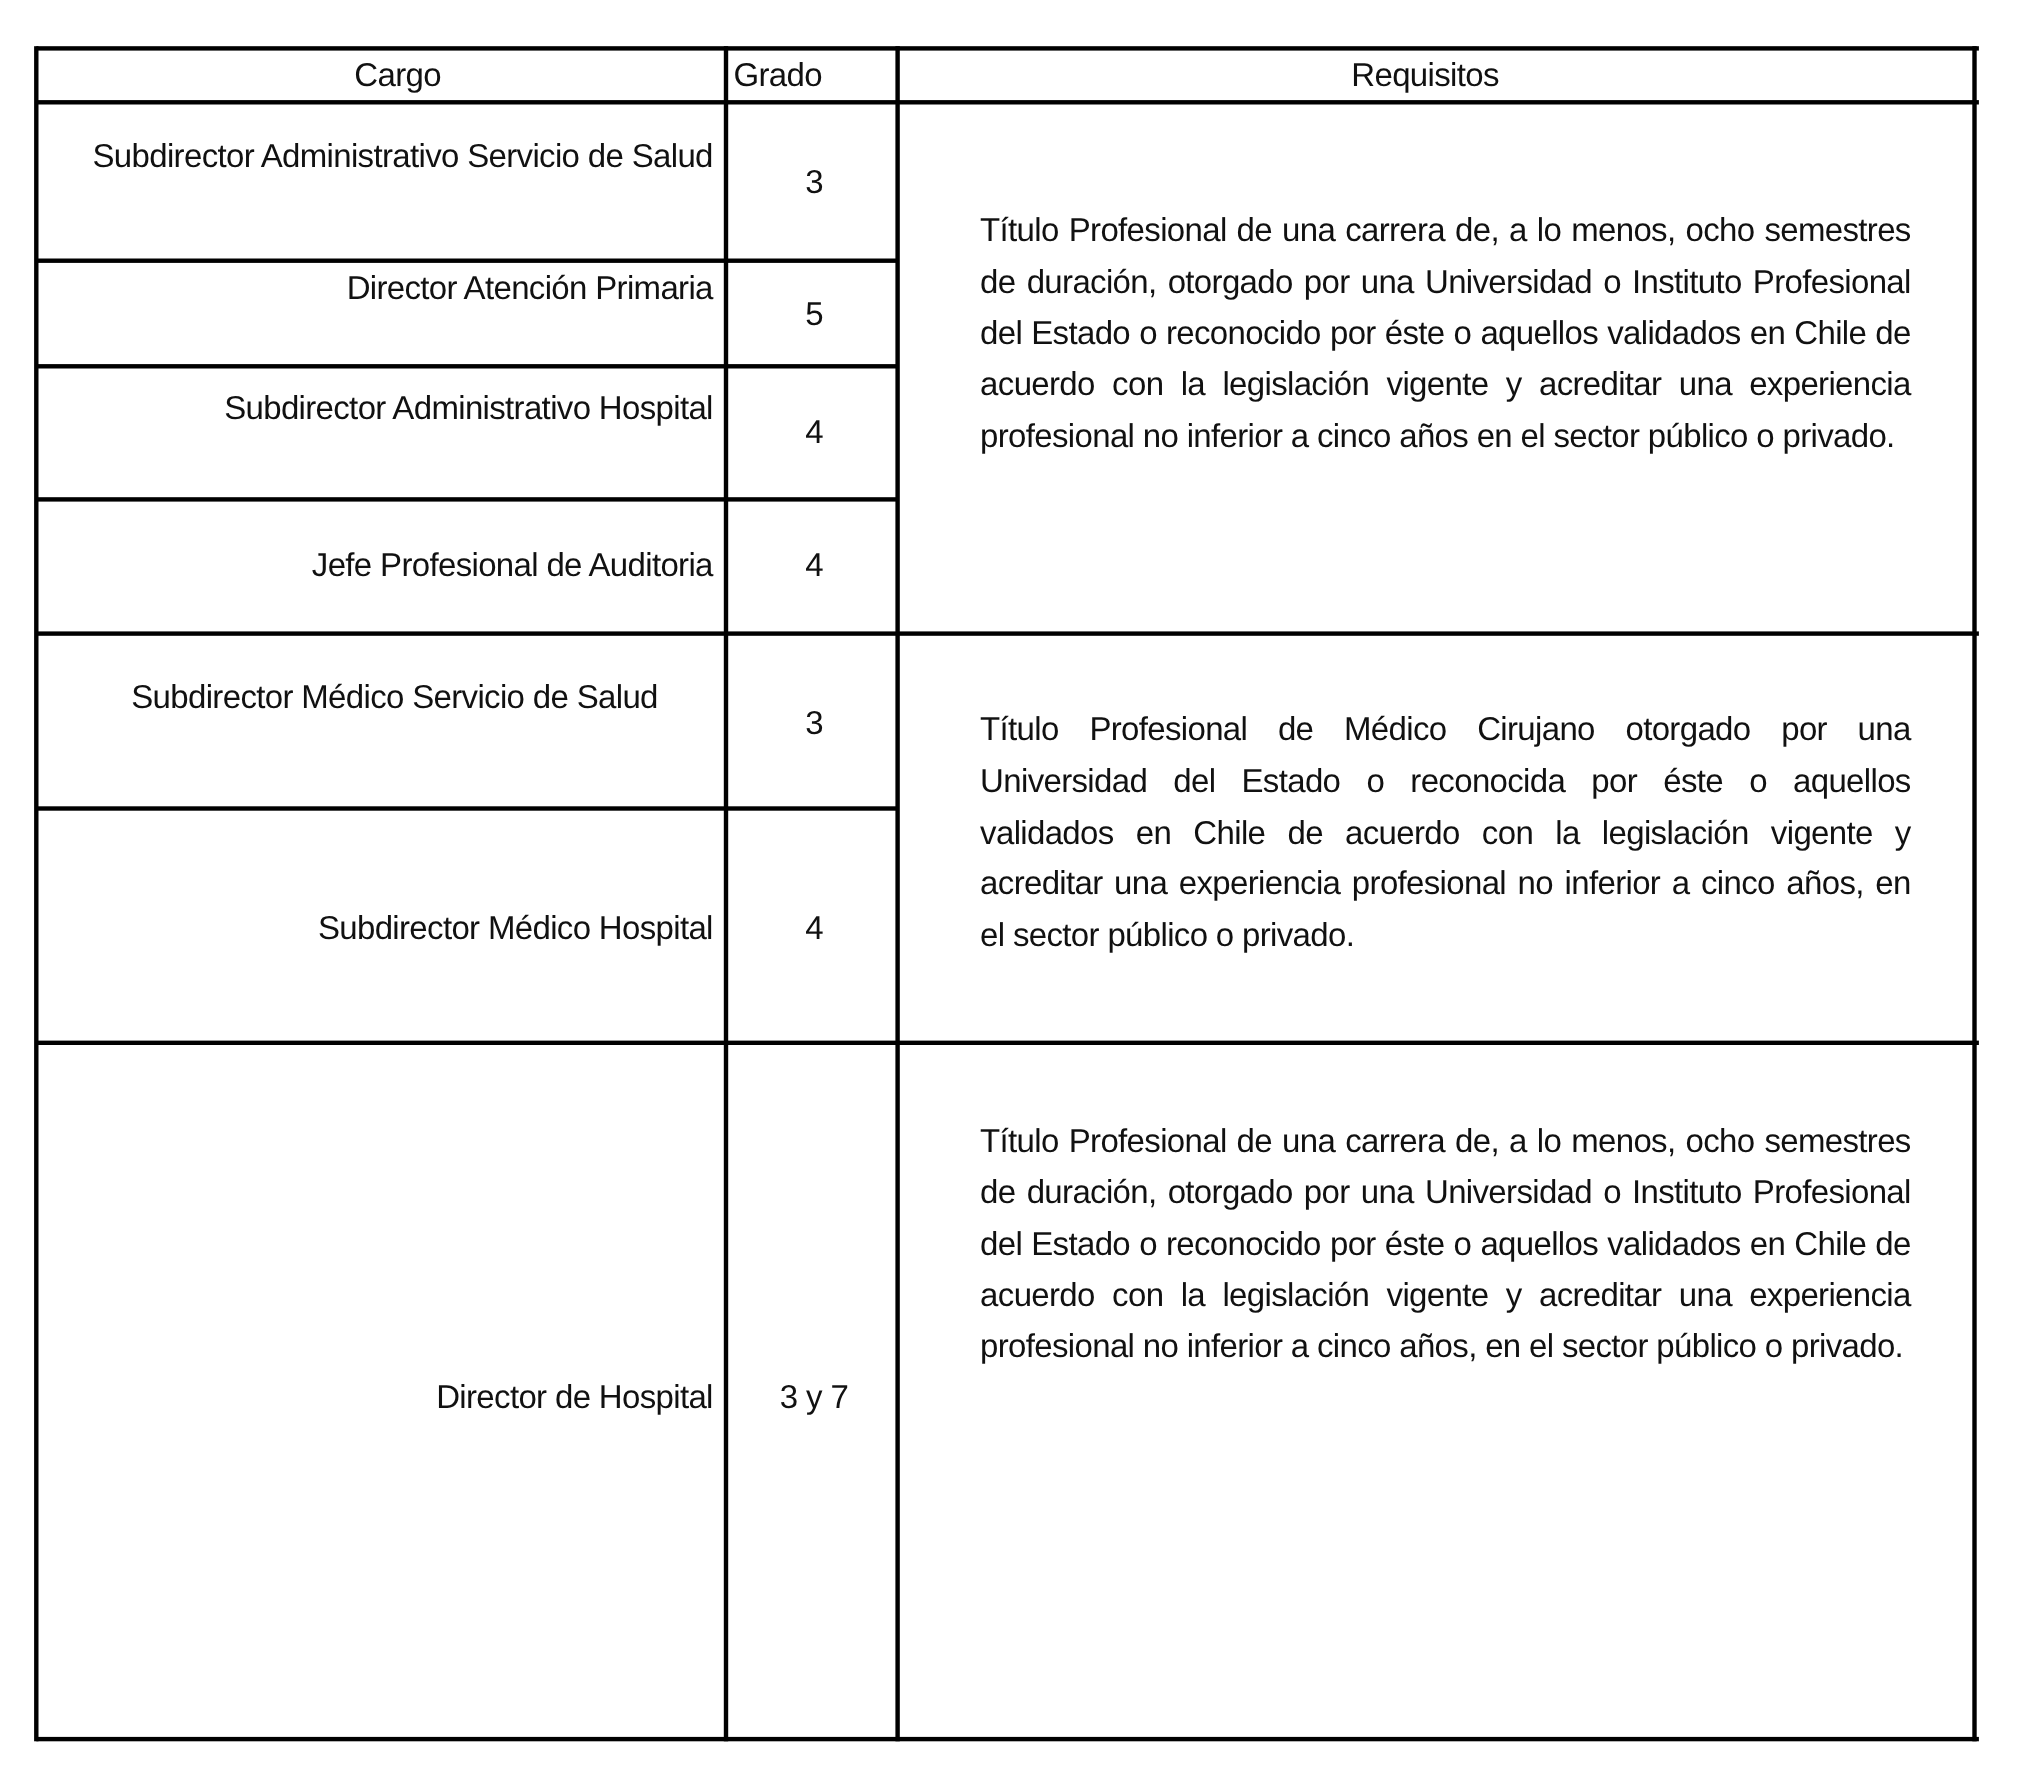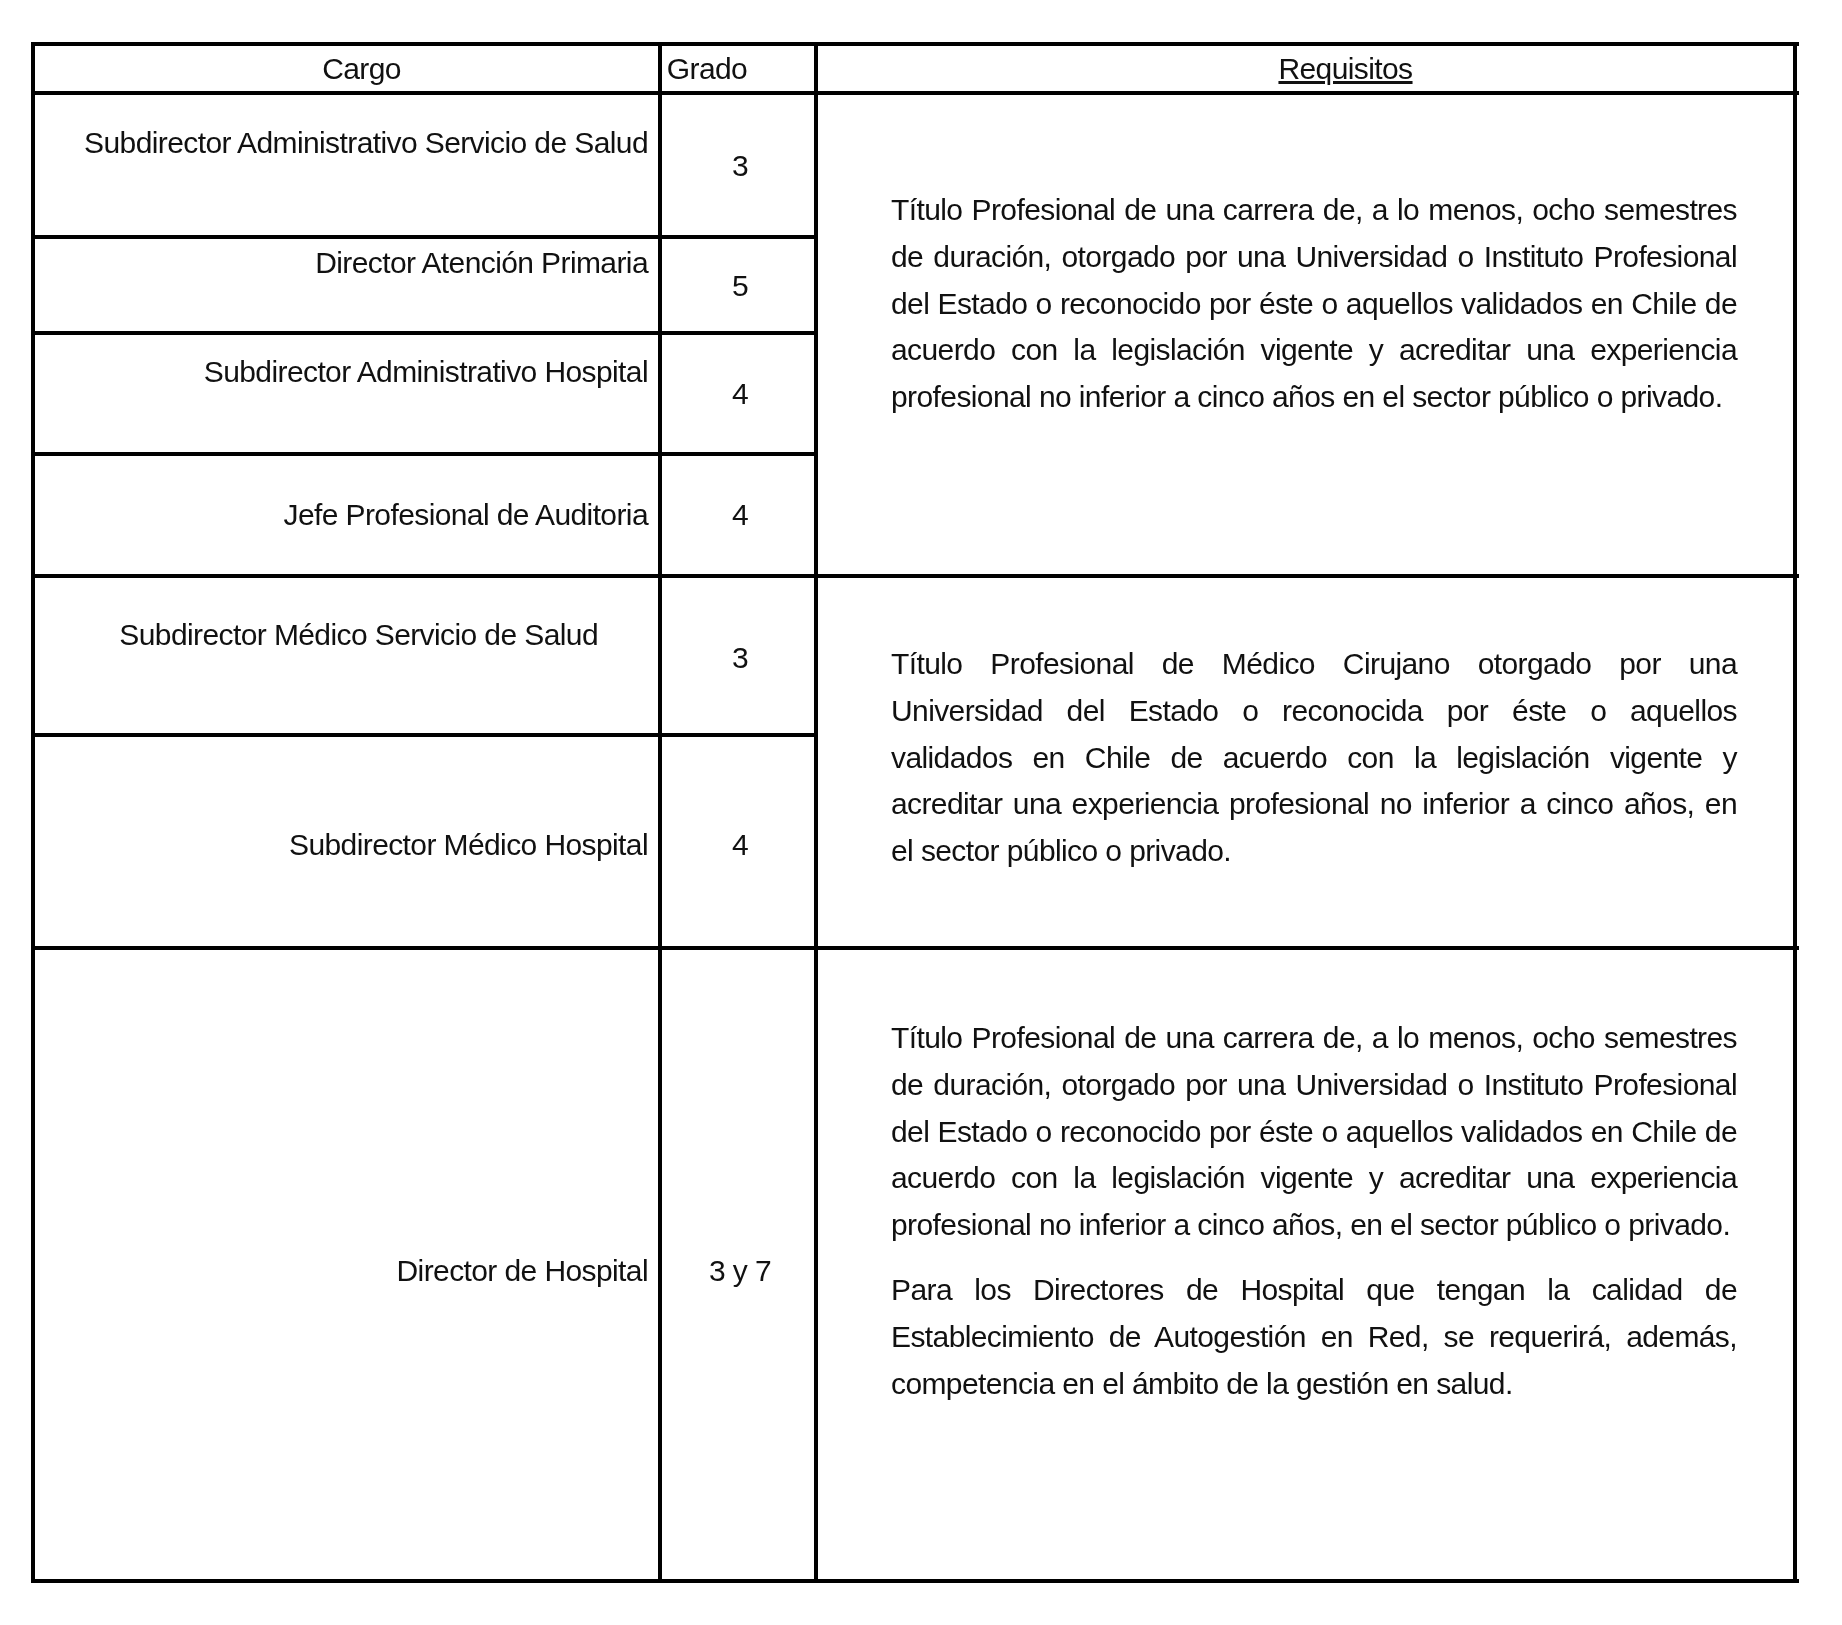--- a/index.html
+++ b/index.html
@@ -41,21 +41,21 @@
   <div class="line h" style="left:33px; top:235px; width:783px;"></div>
   <div class="line h" style="left:33px; top:331px; width:783px;"></div>
   <div class="line h" style="left:33px; top:452px; width:783px;"></div>
 
   <div class="line h" style="left:33px; top:574px; width:1766px;"></div>
   <div class="line h" style="left:33px; top:733px; width:783px;"></div>
   <div class="line h" style="left:33px; top:946px; width:1766px;"></div>
 
   <div class="txt hdr" style="left:35px; width:623px;margin-left:15px;">Cargo</div>
   <div class="txt hdr" style="left:631px; width:152px;">Grado</div>
-  <div class="txt hdr" style="left:858px; width:975px;text-decoration:underline;">Requisitos</div>
+  <div class="txt hdr" style="left:808px; width:975px;">Requisitos</div>
 
   <div>
     <div class="txt cargo" style="top:120px;">Subdirector Administrativo Servicio de Salud</div>
     <div class="txt grado" style="top:143px;">3</div>
   </div>
   <div>
     <div class="txt cargo" style="top:240px;">Director Atención Primaria</div>
     <div class="txt grado" style="top:263px;">5</div>
   </div>
   <div>
@@ -81,15 +81,14 @@
   <div class="txt req" style="top:626px;">
     <p>Título Profesional de Médico Cirujano otorgado por una Universidad del Estado o reconocida por éste o aquellos validados en Chile de acuerdo con la legislación vigente y acreditar una experiencia profesional no inferior a cinco años, en el sector público o privado.</p>
   </div>
 
   <div>
     <div class="txt cargo" style="top:1248px;">Director de Hospital</div>
     <div class="txt grado" style="top:1248px;">3 y 7</div>
   </div>
   <div class="txt req" style="top:1000px;">
     <p>Título Profesional de una carrera de, a lo menos, ocho semestres de duración, otorgado por una Universidad o Instituto Profesional del Estado o reconocido por éste o aquellos validados en Chile de acuerdo con la legislación vigente y acreditar una experiencia profesional no inferior a cinco años, en el sector público o privado.</p>
-    <p>Para los Directores de Hospital que tengan la calidad de Establecimiento de Autogestión en Red, se requerirá, además, competencia en el ámbito de la gestión en salud.</p>
   </div>
 </div>
 
 </body></html>

